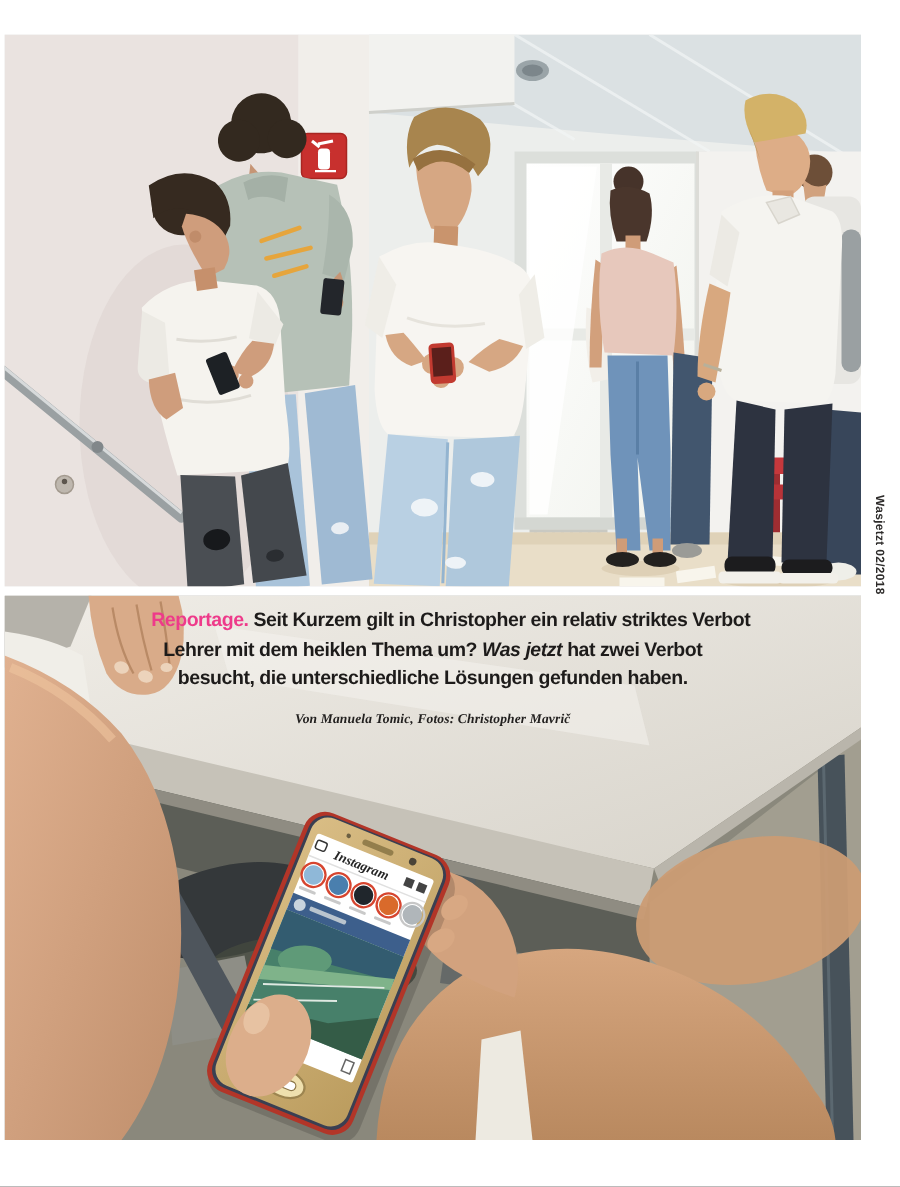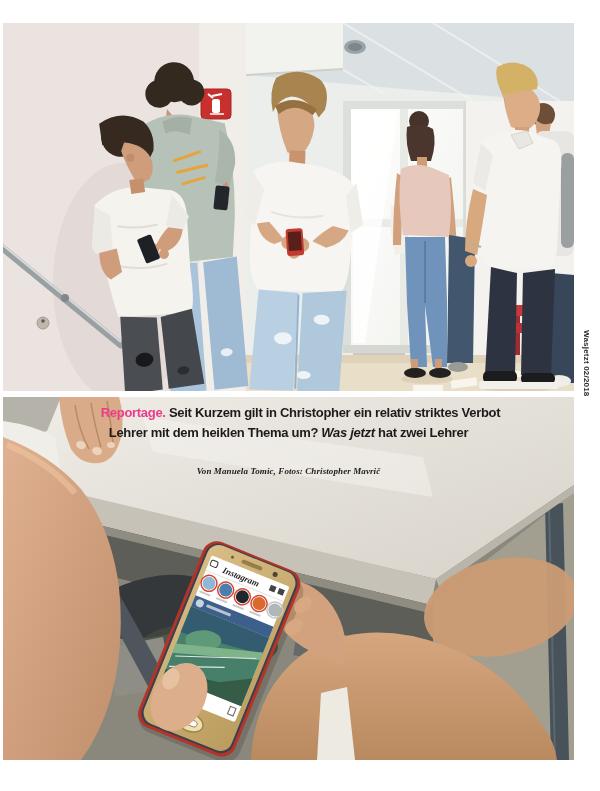--- a/index.html
+++ b/index.html
@@ -17,21 +17,21 @@
     position:absolute;left:3px;top:403px;width:571px;
     text-align:center;z-index:5;
     font-family:"Liberation Sans",sans-serif;
     font-weight:bold;font-size:13px;line-height:19.5px;
     letter-spacing:-0.3px;color:#1d1b1a;
   }
   .lede .line{white-space:nowrap;}
   .lede .kicker{font-weight:bold;}
   .lede i{text-align:right;}
   .byline{
-    margin-top:20px;
+    margin-top:8px;
     font-family:"Liberation Serif",serif;
     font-weight:bold;font-style:italic;
     font-size:9px;letter-spacing:0.1px;color:#22201f;
   }
   .edge-label{
     position:absolute;left:591px;top:330px;width:110px;
     transform:rotate(90deg);transform-origin:0 0;
     font-size:8px;font-weight:bold;color:#2e2c2b;
     letter-spacing:0.2px;white-space:nowrap;z-index:6;
   }
@@ -369,19 +369,20 @@
 
     <ellipse cx="176" cy="300" rx="26" ry="36" fill="#dcae8b" transform="rotate(28 176 300)"></ellipse>
     <ellipse cx="168" cy="282" rx="8" ry="11" fill="#e9c6a6" opacity="0.85" transform="rotate(28 168 282)"></ellipse>
     <ellipse cx="300" cy="208" rx="10" ry="7" fill="#d8a883" transform="rotate(-40 300 208)"></ellipse>
     <ellipse cx="291" cy="230" rx="10" ry="7" fill="#d8a883" transform="rotate(-35 291 230)"></ellipse>
   </svg>
   </div>
 
   <div class="lede">
     <div class="line"><span class="kicker" style="color: rgb(238, 58, 138); margin-left: 24px;">Reportage.</span> <span>Seit Kurzem gilt in Christopher ein relativ striktes Verbot</span></div>
-    <div class="line"><span>Lehrer mit dem heiklen Thema um?</span> <i>Was jetzt</i> <span>hat zwei Lehrer</span></div>
+    <div class="line"><span>Lehrer mit dem heiklen Thema um?</span> <i>Was jetzt</i> <span>hat zwei Verbot</span></div>
+    <div class="line">besucht, die unterschiedliche Lösungen gefunden haben.</div>
     <div class="byline">Von Manuela Tomic, Fotos: Christopher Mavrič</div>
   </div>
 
   <div class="edge-label">Wasjetzt 02/2018</div>
 
 </div>
 
 </body></html>

